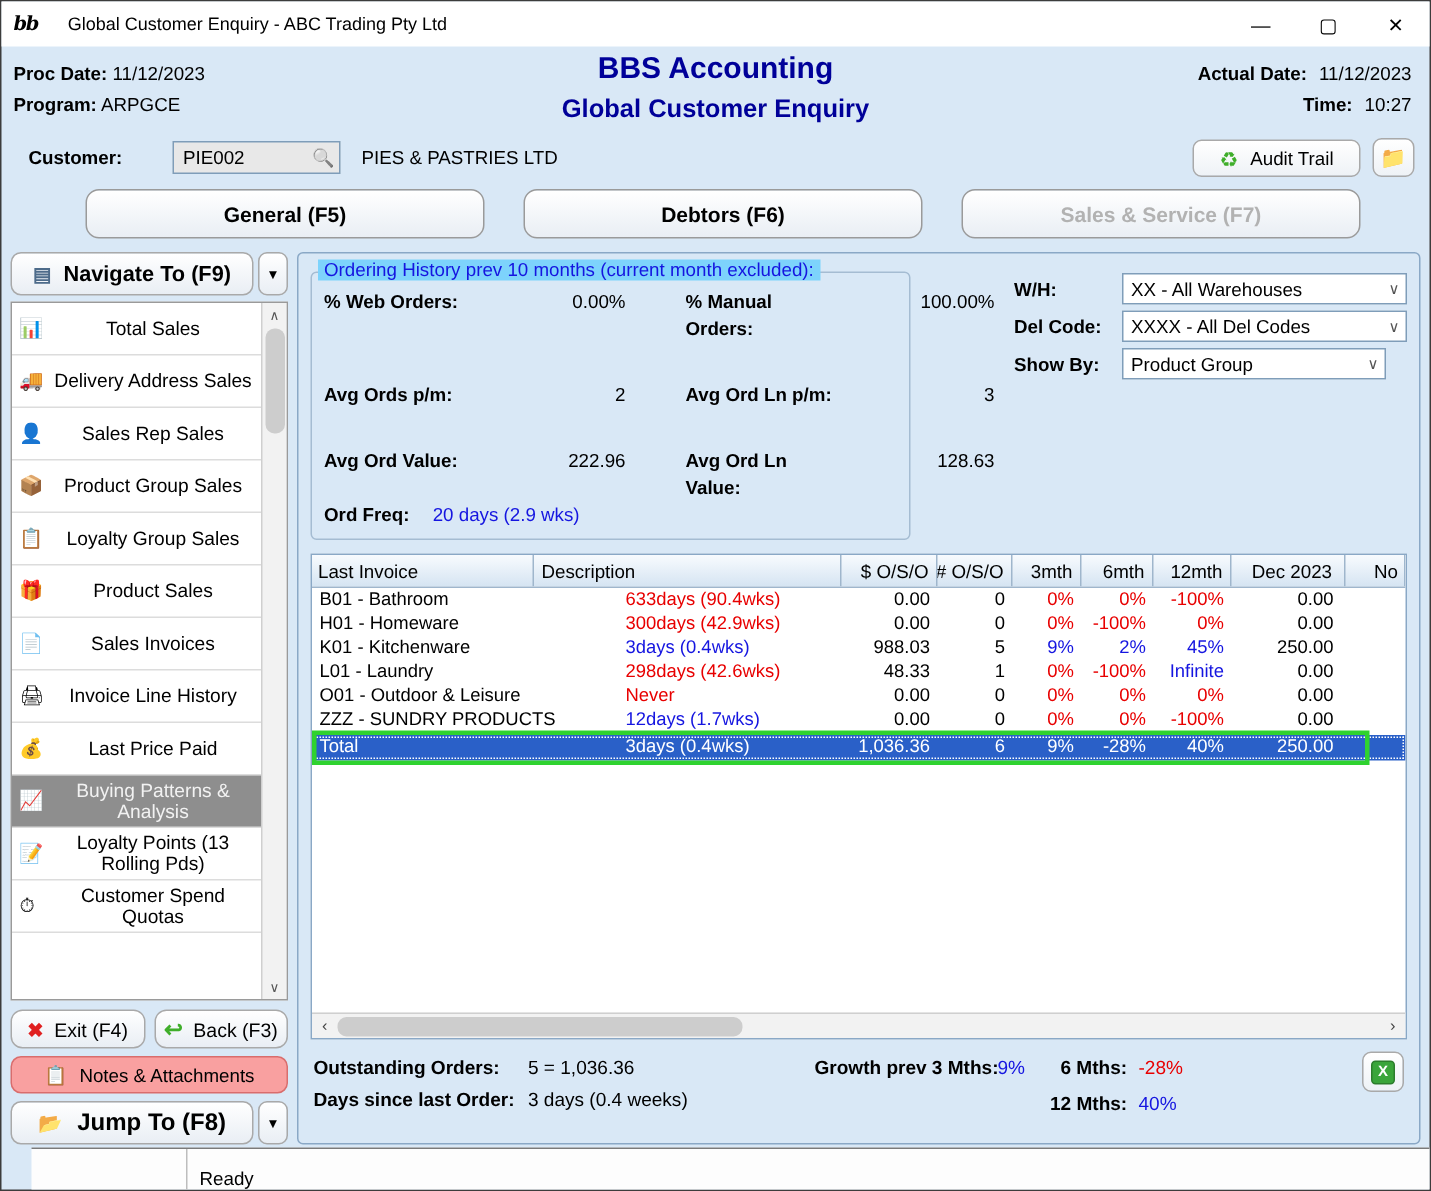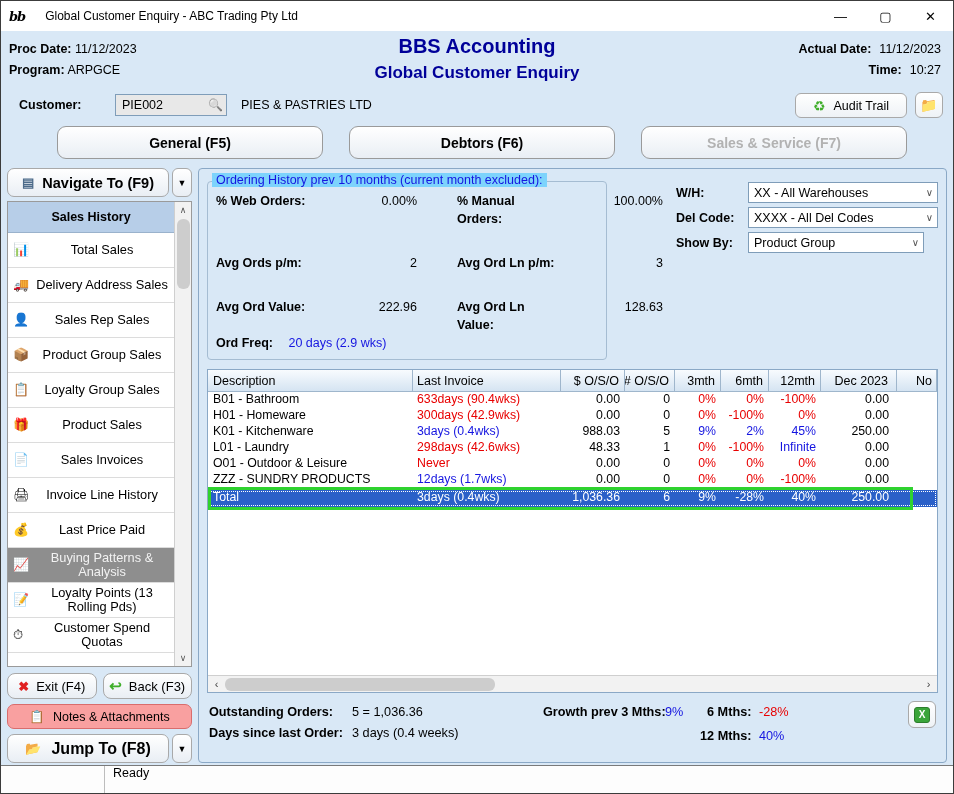--- a/index.html
+++ b/index.html
@@ -115,21 +115,21 @@
   .summary { flex:0 0 auto; position:relative; height:56px; margin-top:6px; font-size:12.7px; }
   .sum-l1 { position:absolute; left:2px; top:6px; } .sum-l2 { position:absolute; left:2px; top:27px; }
   .sum-val1 { position:absolute; left:145px; top:6px; } .sum-val2 { position:absolute; left:145px; top:27px; }
   .sum-g3l { position:absolute; left:336px; top:6px; font-weight:bold; } .sum-g3v { position:absolute; left:458px; top:6px; color:#1515e0; }
   .sum-g6l { position:absolute; left:500px; top:6px; font-weight:bold; } .sum-g6v { position:absolute; left:552px; top:6px; color:#e80000; }
   .sum-g12l { position:absolute; left:493px; top:30px; font-weight:bold; } .sum-g12v { position:absolute; left:552px; top:30px; color:#1515e0; }
   .excel-btn { position:absolute; right:2px; top:2px; width:28px; height:27px; border:1px solid #a9a9a9; border-radius:6px; background:linear-gradient(#ffffff,#eef2f6); display:flex; align-items:center; justify-content:center; }
   .excel-ico { width:16px; height:16px; background:#3aa53a; border:1px solid #2c7d2c; border-radius:3px; color:#fff; font-size:10px; font-weight:bold; display:flex; align-items:center; justify-content:center; }
 
   
-  .statusbar { flex:0 0 auto; height:28px; background:#fdfdfd; border-top:1px solid #7a7a7a; display:flex; align-items:flex-start; margin-top:2px; }
+  .statusbar { flex:0 0 auto; height:28px; background:#fdfdfd; border-top:1px solid #7a7a7a; display:flex; align-items:flex-end; margin-top:2px;margin-left:20px; }
   .status-cell { width:104px; height:100%; border-right:1px solid #bdbdbd; }
   .status-text { padding-left:8px; }
 </style>
 </head>
 <body>
 
 <div class="window">
 
   <div class="titlebar">
     <span class="app-logo">bb</span>
@@ -183,23 +183,20 @@
         <div class="nav-btn">
           <span class="glyph">▤</span>
           <span>Navigate To (F9)</span>
         </div>
         <div class="drop-btn">
           <span>▼</span>
         </div>
       </div>
       <div class="sidebar-list-wrap">
         <div class="sidebar-list">
-            <div class="list-header">
-              <span class="li-label">Sales History</span>
-            </div>
             <div class="list-item">
               <span class="li-icon">📊</span>
               <span class="li-label">Total Sales</span>
             </div>
             <div class="list-item">
               <span class="li-icon">🚚</span>
               <span class="li-label">Delivery Address Sales</span>
             </div>
             <div class="list-item">
               <span class="li-icon">👤</span>
@@ -319,22 +316,22 @@
             <div class="select" style="margin-right:14px">
               <span>Product Group</span>
               <span class="chev">∨</span>
             </div>
           </div>
         </div>
       </div>
 
       <div class="table-wrap">
         <div class="thead">
+          <div class="th c1">Last Invoice</div>
           <div class="th c0">Description</div>
-          <div class="th c1">Last Invoice</div>
           <div class="th c2">$ O/S/O</div>
           <div class="th c3"># O/S/O</div>
           <div class="th c4">3mth</div>
           <div class="th c5">6mth</div>
           <div class="th c6">12mth</div>
           <div class="th c7">Dec 2023</div>
           <div class="th c8">No</div>
         </div>
         <div class="tbody">
           <div id="rows-container">

